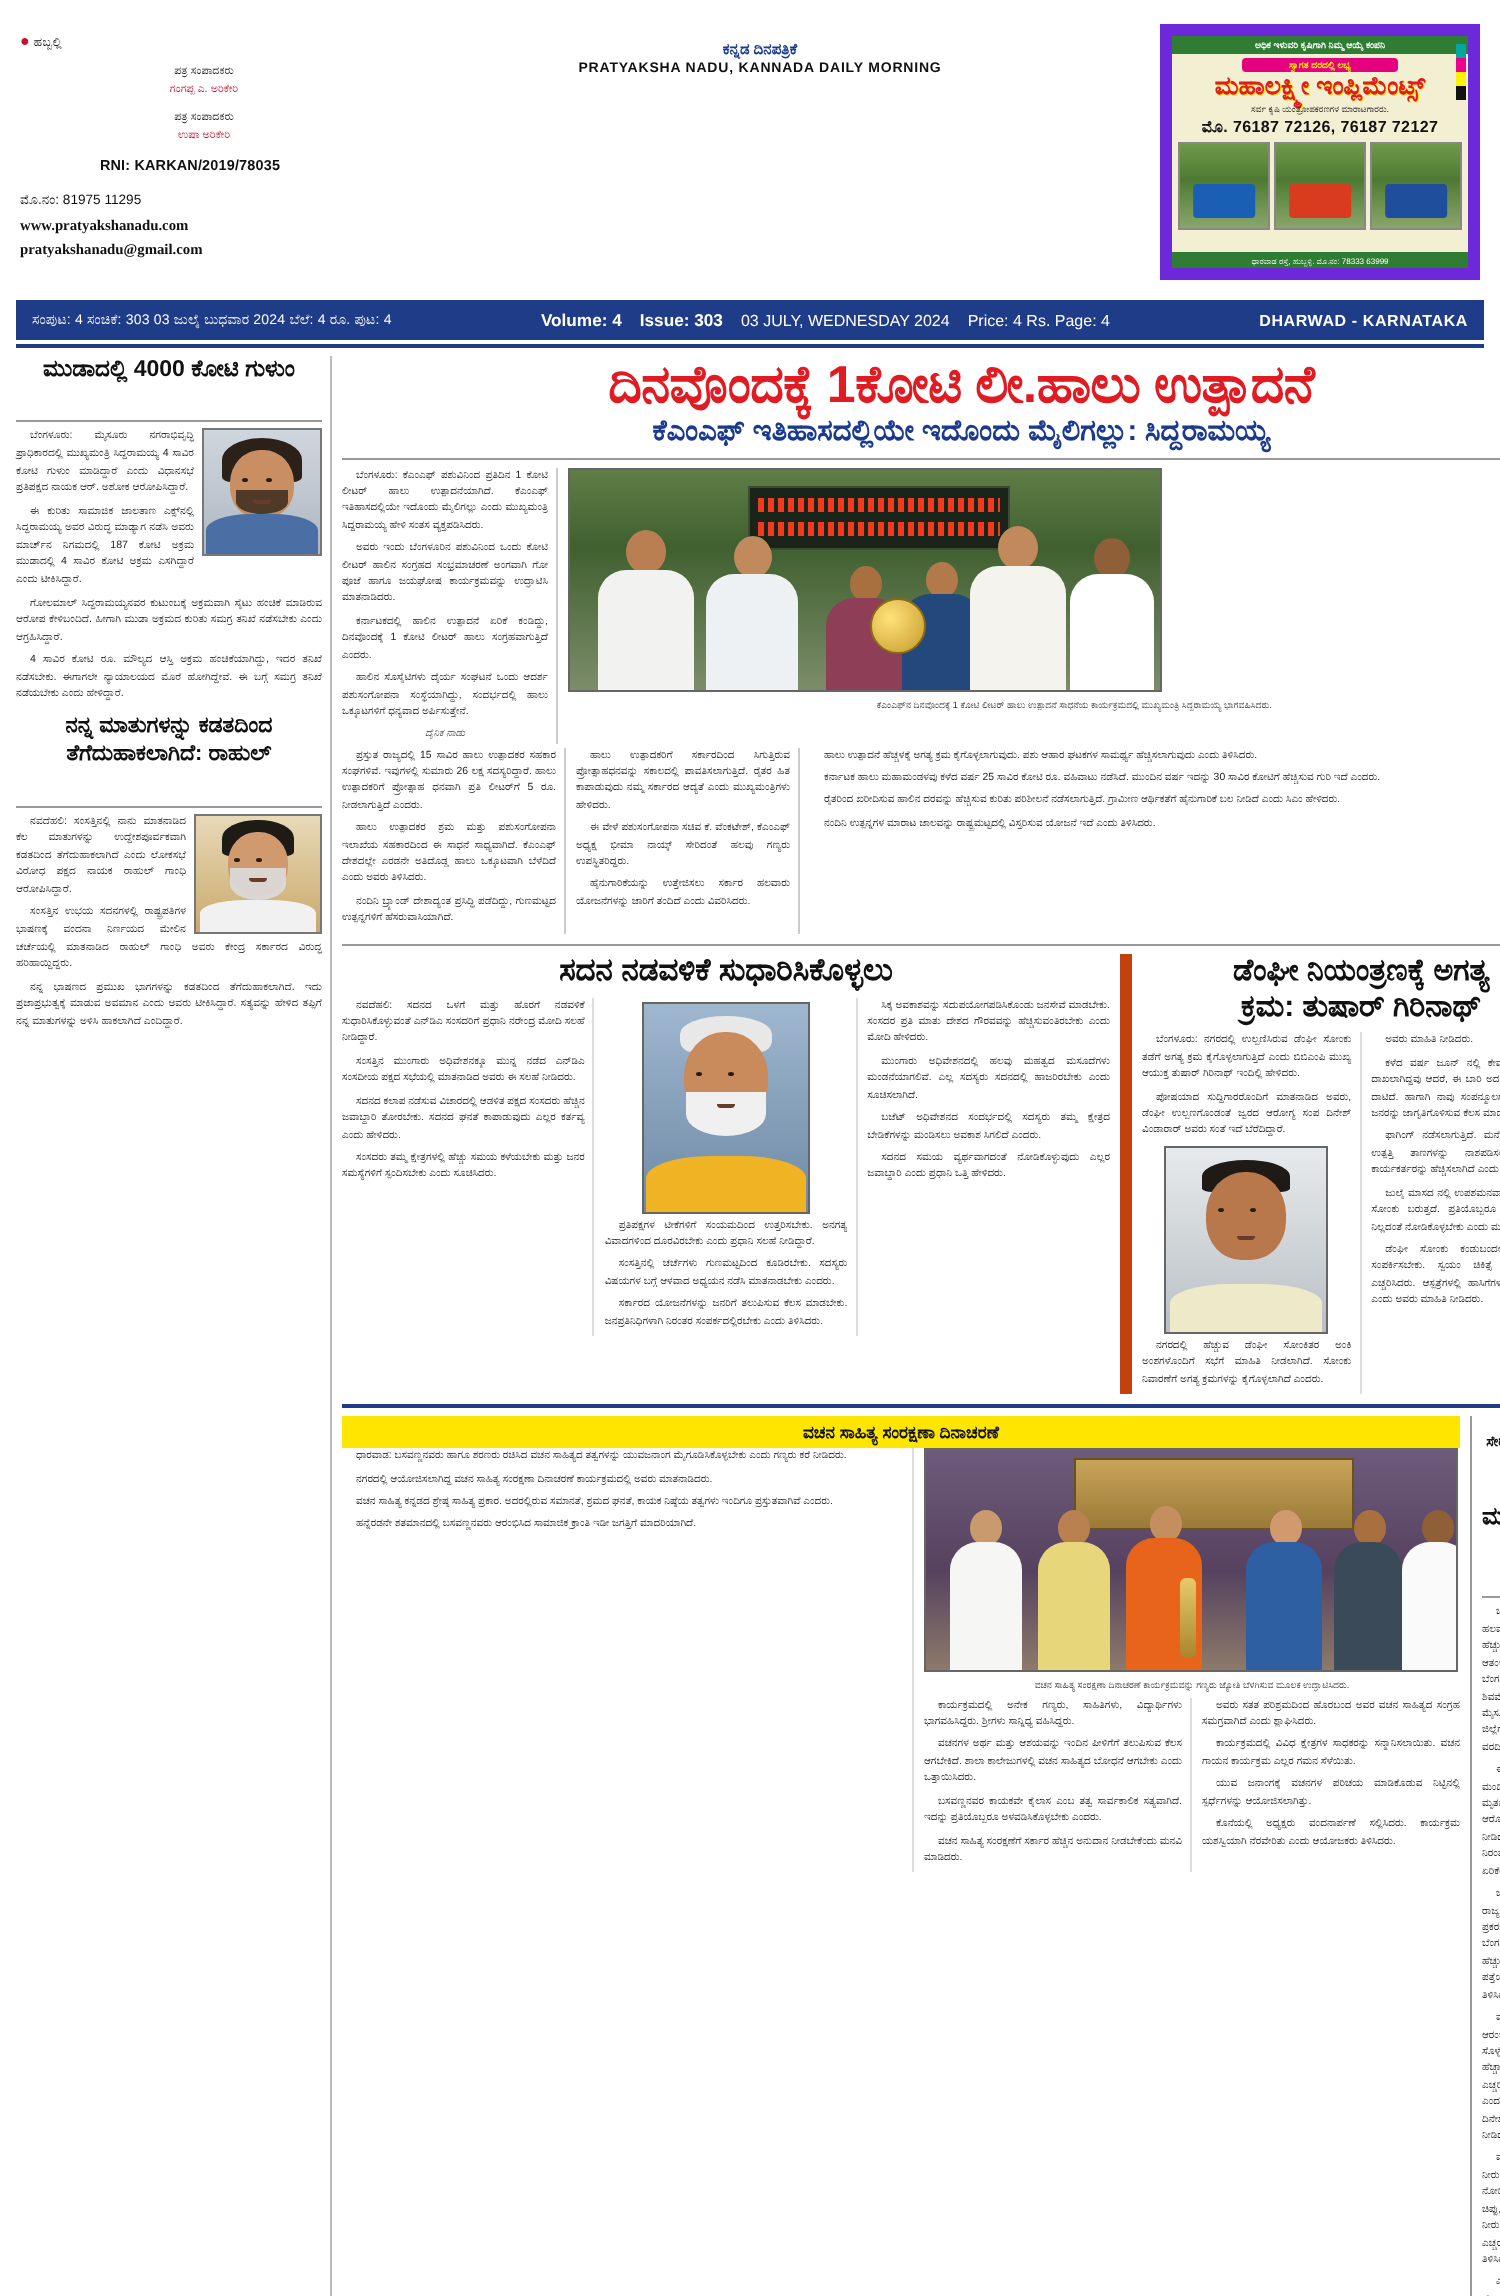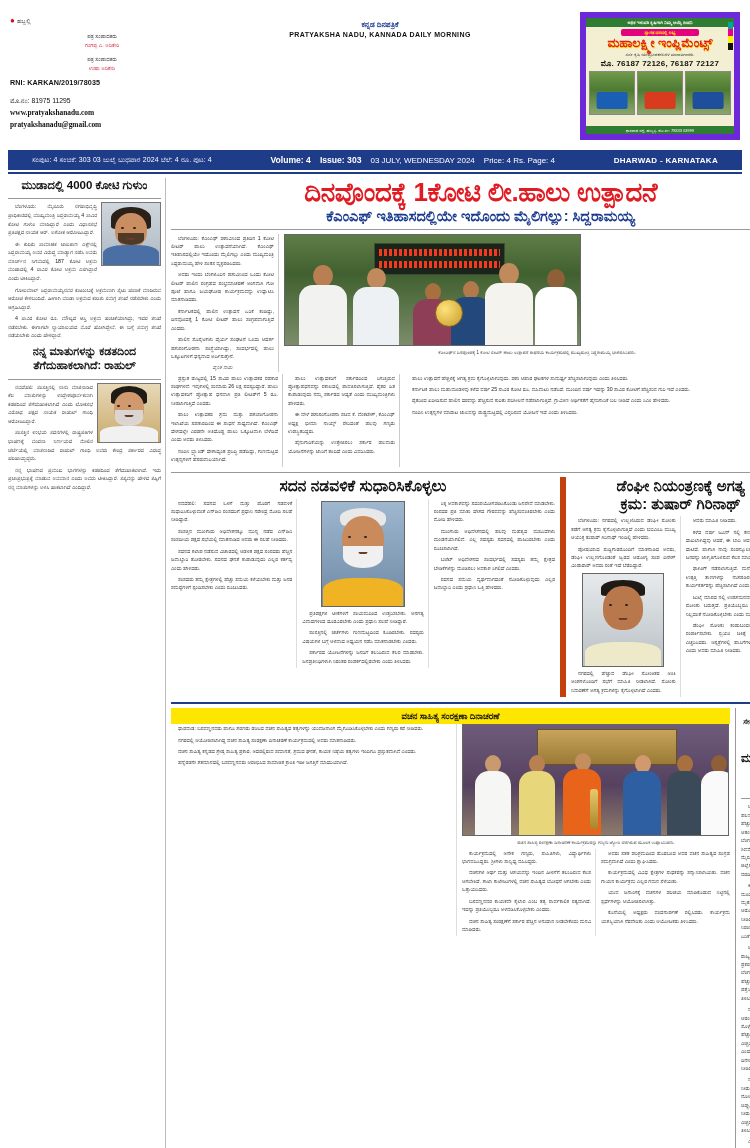--- a/index.html
+++ b/index.html
@@ -49,20 +49,21 @@
     margin: 0 0 6px 14px;
     color: #111;
   }
   .mh-cred .red { color: #c8102e; }
   .mh-rni {
     font-size: 7.2px;
     font-weight: bold;
     color: #111;
     margin: 5px 0 8px 0;
     letter-spacing: .1px;
+    text-align: center;
   }
   .mh-contact {
     font-size: 6.8px;
     line-height: 1.7;
     color: #111;
   }
   .mh-contact .bold { font-weight: bold; font-size: 7.4px; font-family: Liberation Serif, serif; }
 
   .mh-center {
     flex: 1 1 auto;
@@ -192,21 +193,21 @@
   .ad-strip div { height: 7px; }
 
   
   .infobar {
     background: #1f3c88;
     color: #fff;
     height: 20px;
     display: flex;
     align-items: center;
     font-size: 8px;
-    padding: 0 24px;
+    padding: 0 8px;
     box-sizing: border-box;
     margin: 2px 8px 0 8px;
   }
   .infobar .kan { font-size: 7px; letter-spacing: .1px; }
   .infobar .bold { font-weight: bold; font-size: 8.6px; }
   .infobar .mid { flex: 1 1 auto; display: flex; justify-content: center; gap: 9px; align-items: center; }
   .infobar .right { font-weight: bold; font-size: 8px; letter-spacing: .3px; }
 
   .rule-thick { border-top: 2px solid #1f3c88; margin: 2px 8px 0 8px; }
 
@@ -231,21 +232,21 @@
 
   
   .side-box { margin-bottom: 5px; }
   .side-head {
     font-size: 11.5px;
     font-weight: bold;
     color: #111;
     text-align: center;
     line-height: 1.25;
     border-bottom: 1px solid #999;
-    padding-bottom: 6px;
+    padding-bottom: 18px;
     margin-bottom: 3px;
   }
   .side-head.two { font-size: 11px; }
   .side-body {
     font-size: 5.3px;
     line-height: 1.62;
     color: #222;
     text-align: justify;
     position: relative;
   }

